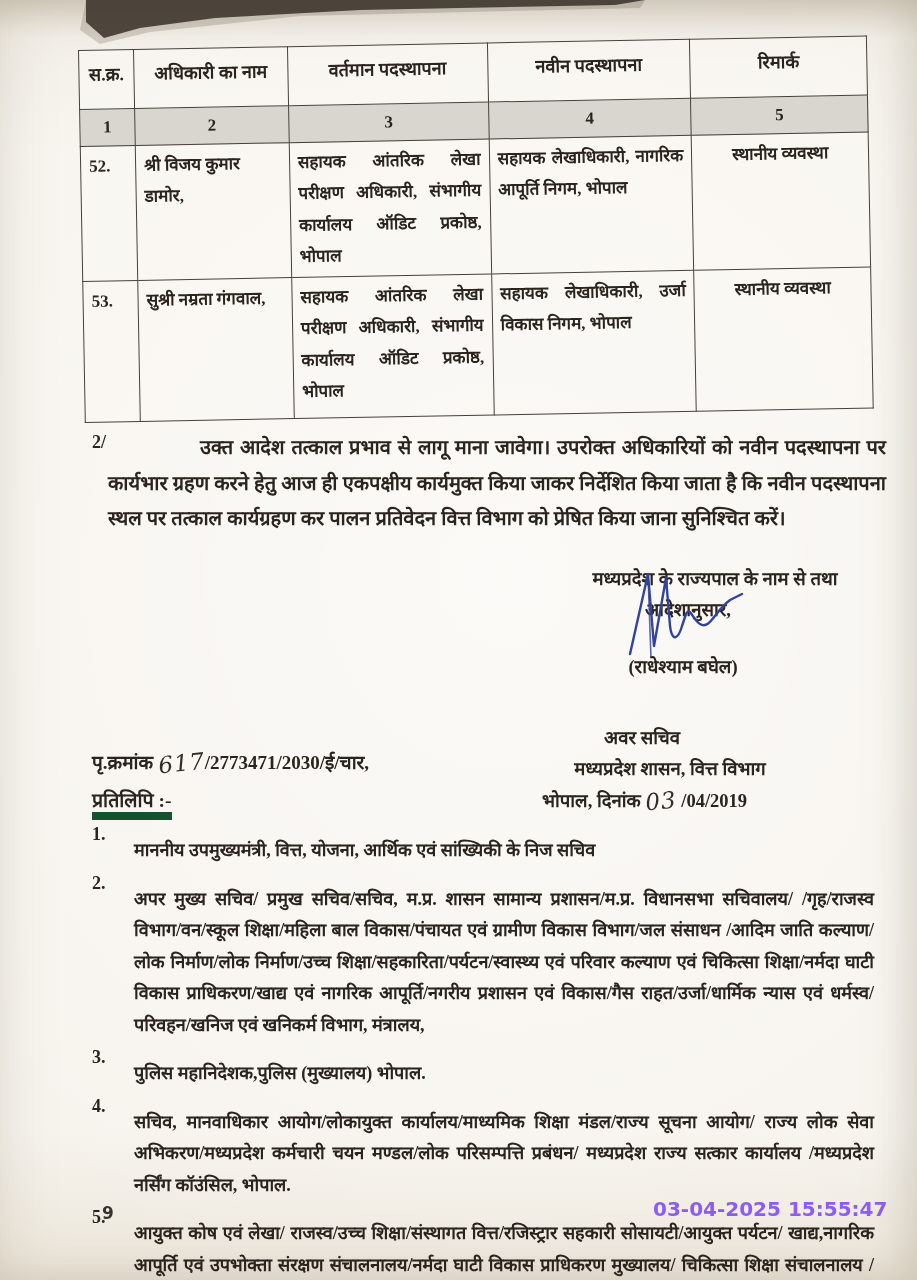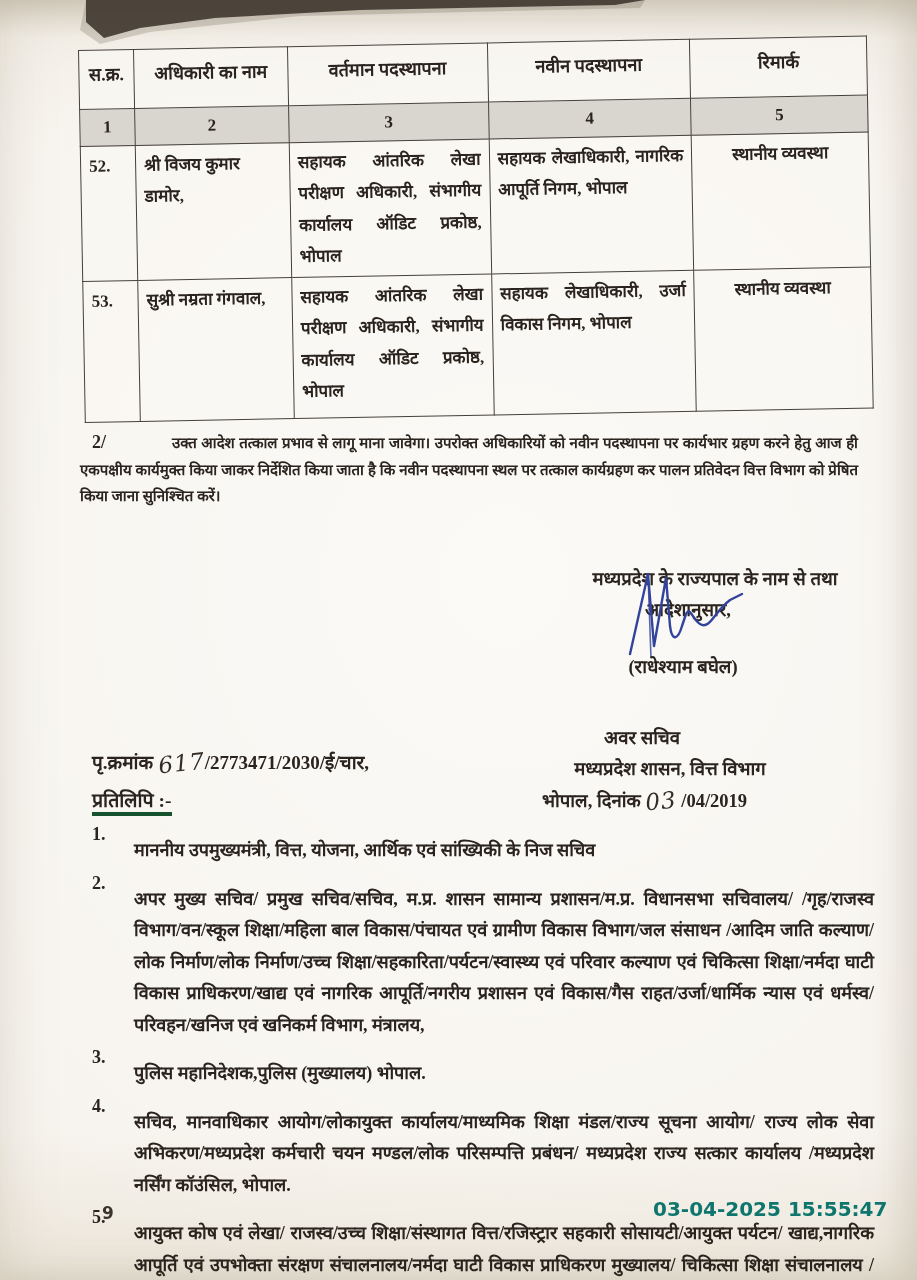--- a/index.html
+++ b/index.html
@@ -24,49 +24,49 @@
     font-size:17px;line-height:1.85;font-weight:600;padding:4px 8px;
   }
   .doc-table th{font-size:18px;font-weight:700;text-align:center;height:46px;padding-top:8px;}
   .numrow td{background:#d9d5cf;text-align:center;height:32px;font-weight:600;padding:2px;}
   .cell-sno{text-align:left;padding-left:6px;}
   .cell-just{text-align:justify;text-align-last:left;}
   .cell-remark{text-align:center;font-weight:700;}
   .row-52 td{height:118px;}
   .row-53 td{height:132px;}
   
-  .para2{position:absolute;left:80px;top:430px;width:778px;font-size:15px;
+  .para2{position:absolute;left:108px;top:430px;width:778px;font-size:20px;
     line-height:1.78;text-align:justify;text-align-last:left;text-indent:92px;font-weight:600;}
   .para2-marker{position:absolute;left:92px;top:432px;font-size:18px;font-weight:600;}
   .bold-inline{font-weight:800;}
   
   .sig-line{position:absolute;font-size:18.5px;font-weight:700;text-align:center;margin-top:45px;}
   .sig1{left:540px;top:520px;width:350px;}
   .sig2{left:598px;top:551px;width:180px;}
   .sig-svg{position:absolute;left:618px;top:568px;}
   .sig-name{left:588px;top:608px;width:190px;}
   .sig-desig{left:567px;top:679px;width:150px;}
   .sig-dept{left:525px;top:710px;width:290px;}
   .sig-place{left:542px;top:741px;width:310px;text-align:left;}
   .hand{font-family:"DejaVu Serif","Liberation Serif",serif;font-style:italic;
     display:inline-block;font-size:23px;font-weight:500;transform:rotate(-6deg) translateY(2px);
     letter-spacing:1px;color:#332c24;}
   
   .ref-line{position:absolute;left:92px;top:748px;font-size:19px;font-weight:700;}
   .copy-block{position:absolute;left:92px;top:786px;width:782px;}
   .copy-heading{font-size:19.5px;font-weight:800;margin-bottom:6px;}
-  .copy-heading span{border-bottom:4px solid #14532d;padding-bottom:1px;}
+  .copy-heading span{border-bottom:8px solid #14532d;padding-bottom:1px;}
   .copy-item{display:flex;font-size:18px;line-height:1.75;font-weight:600;margin-bottom:1px;}
   .copy-num{width:42px;flex:0 0 42px;}
   .copy-text{flex:1;text-align:justify;text-align-last:left;margin-top:16px;}
   
   .page-num{position:absolute;left:102px;top:1203px;font-family:"DejaVu Sans","Liberation Sans",sans-serif;
     font-size:17px;font-weight:700;color:#3a342e;}
   .stamp-time{position:absolute;left:653px;top:1197px;font-family:"DejaVu Sans","Liberation Sans",sans-serif;
-    font-size:20px;font-weight:700;color:#0f766e;}
+    font-size:20px;font-weight:700;color:#8b5cf6;}
   
   .scan-top{position:absolute;left:0;top:0;pointer-events:none;}
 </style>
 </head>
 <body>
 
 <div class="sheet-vignette"></div>
 
 <svg class="scan-top" width="700" height="44" viewBox="0 0 700 44">
   <polygon points="86,0 645,0 615,5 360,10 215,18 140,28 104,38 86,22" fill="#352e27" opacity="0.92"></polygon>

